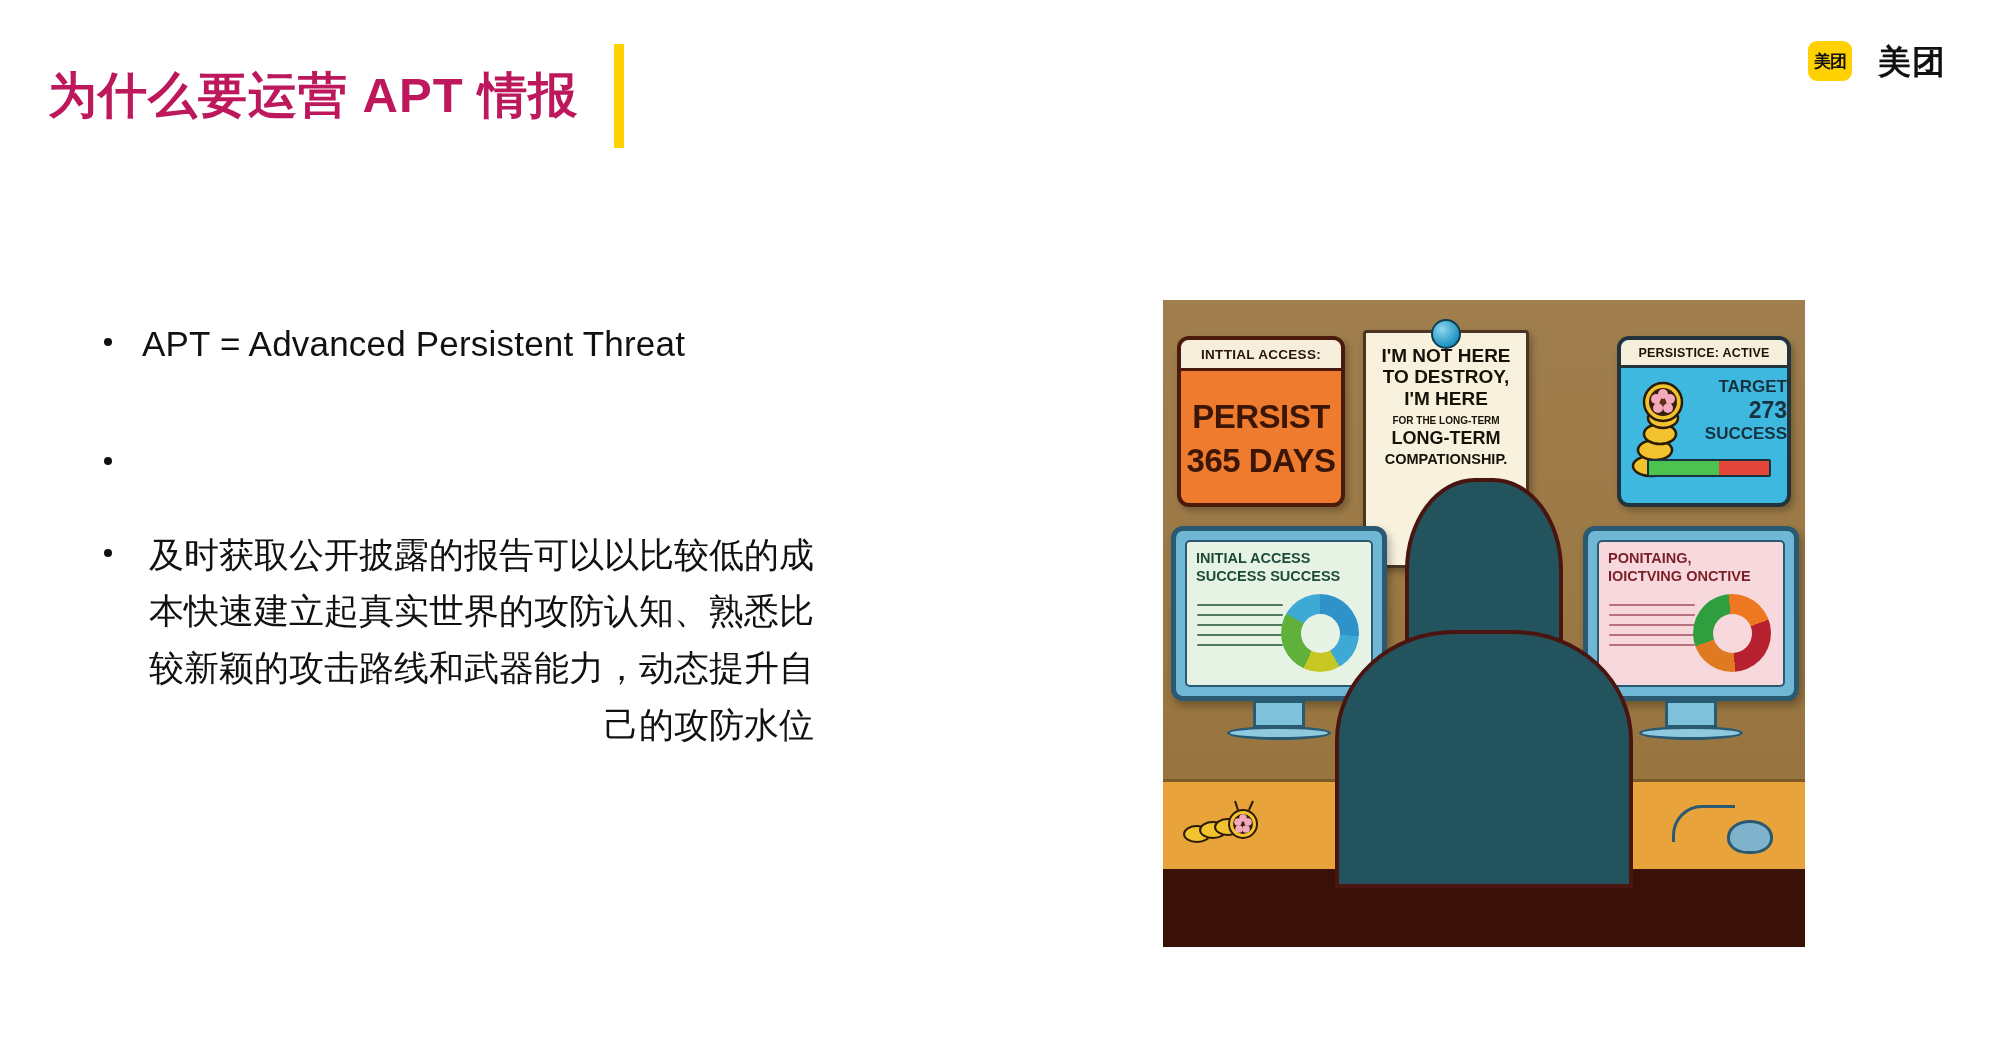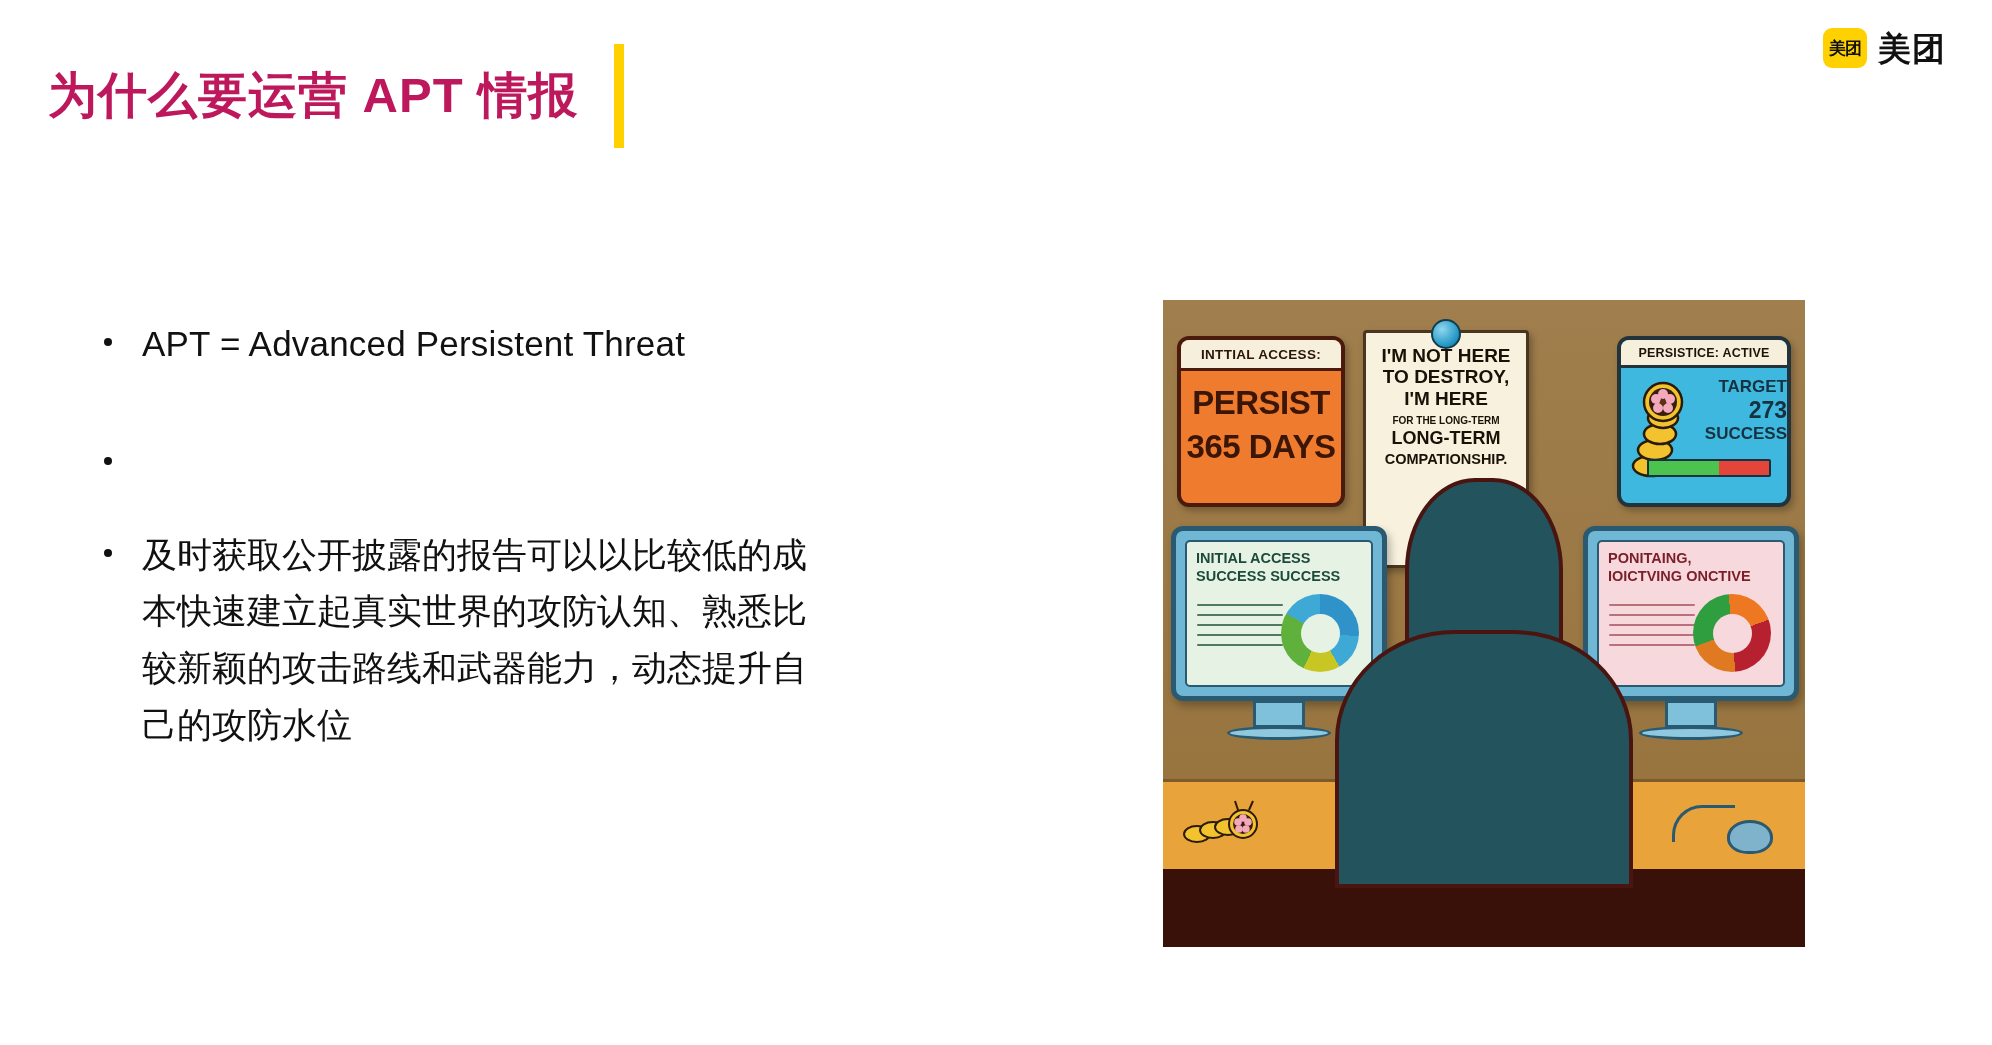--- a/index.html
+++ b/index.html
@@ -37,24 +37,24 @@
     width: 10px;
     height: 104px;
     background: #FFD100;
     flex: 0 0 auto;
   }
 
   
   .brand-logo {
     position: absolute;
     right: 46px;
-    top: 28px;
+    top: 41px;
     display: flex;
     align-items: center;
-    gap: 11px;
+    gap: 26px;
   }
   .brand-badge {
     width: 44px;
     height: 40px;
     border-radius: 9px;
     background: #FFD100;
     display: flex;
     align-items: center;
     justify-content: center;
   }
@@ -92,20 +92,21 @@
     height: 8px;
     border-radius: 50%;
     background: #111111;
     margin: 22px 30px 0 0;
   }
   .bullet-text {
     font-size: 35px;
     line-height: 1.62;
     color: #111111;
     font-weight: 400;
+    text-align: right;
   }
   .bullet-text-en { letter-spacing: 0.2px; }
 
   
   .illustration {
     position: absolute;
     left: 1163px;
     top: 300px;
     width: 642px;
     height: 647px;
@@ -136,21 +137,21 @@
     box-shadow: 3px 4px 6px rgba(0,0,0,0.25);
     overflow: hidden;
   }
   .poster-orange-head {
     background: #f6efdc; color: #2a1508;
     font-size: 13.5px; font-weight: 700; letter-spacing: 0.3px;
     text-align: center; padding: 7px 2px 6px; border-bottom: 3px solid #4a1a0d;
   }
   .poster-orange-big {
     color: #3b1505; font-weight: 700; text-align: center;
-    font-size: 33px; line-height: 1.22; padding-top: 12px; letter-spacing: -0.5px;
+    font-size: 33px; line-height: 1.22; padding-top: 26px; letter-spacing: -0.5px;
   }
 
   
   .note-card {
     position: absolute; left: 200px; top: 30px; width: 166px; height: 238px;
     background: #f7f1de;
     border: 3px solid #4a3520;
     border-radius: 4px;
     box-shadow: 3px 4px 7px rgba(0,0,0,0.3);
     padding: 12px 6px 0;

